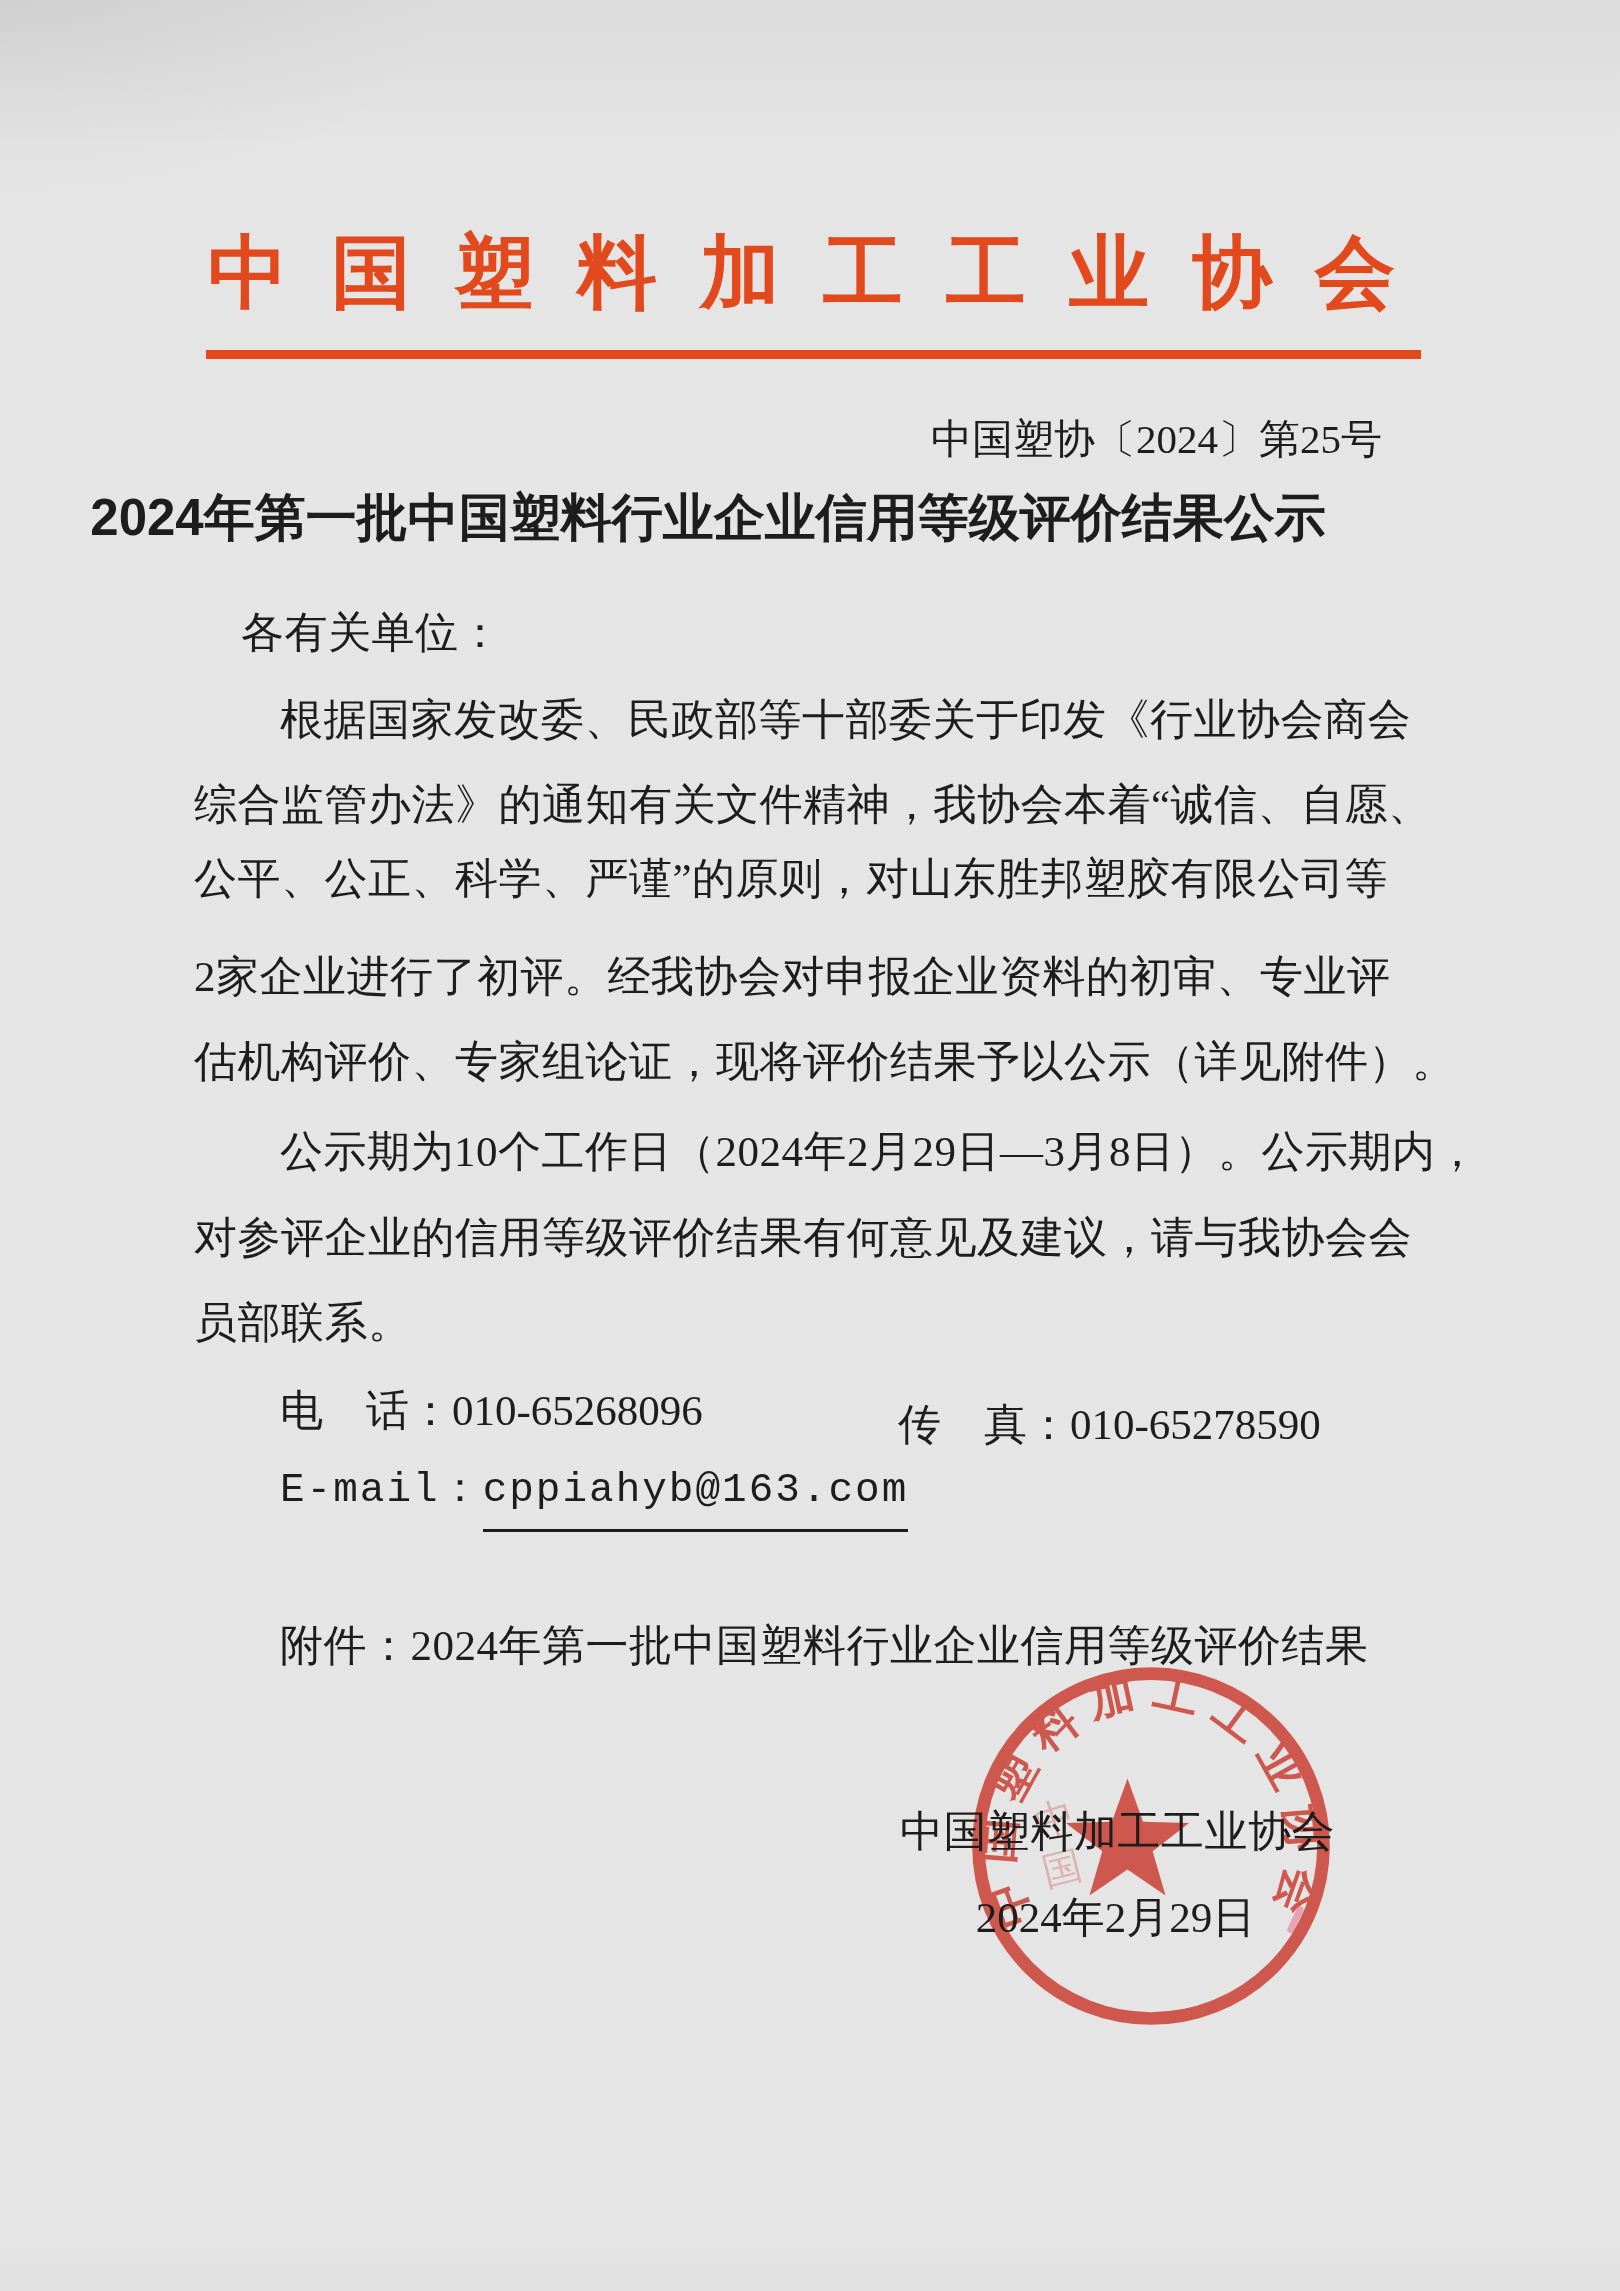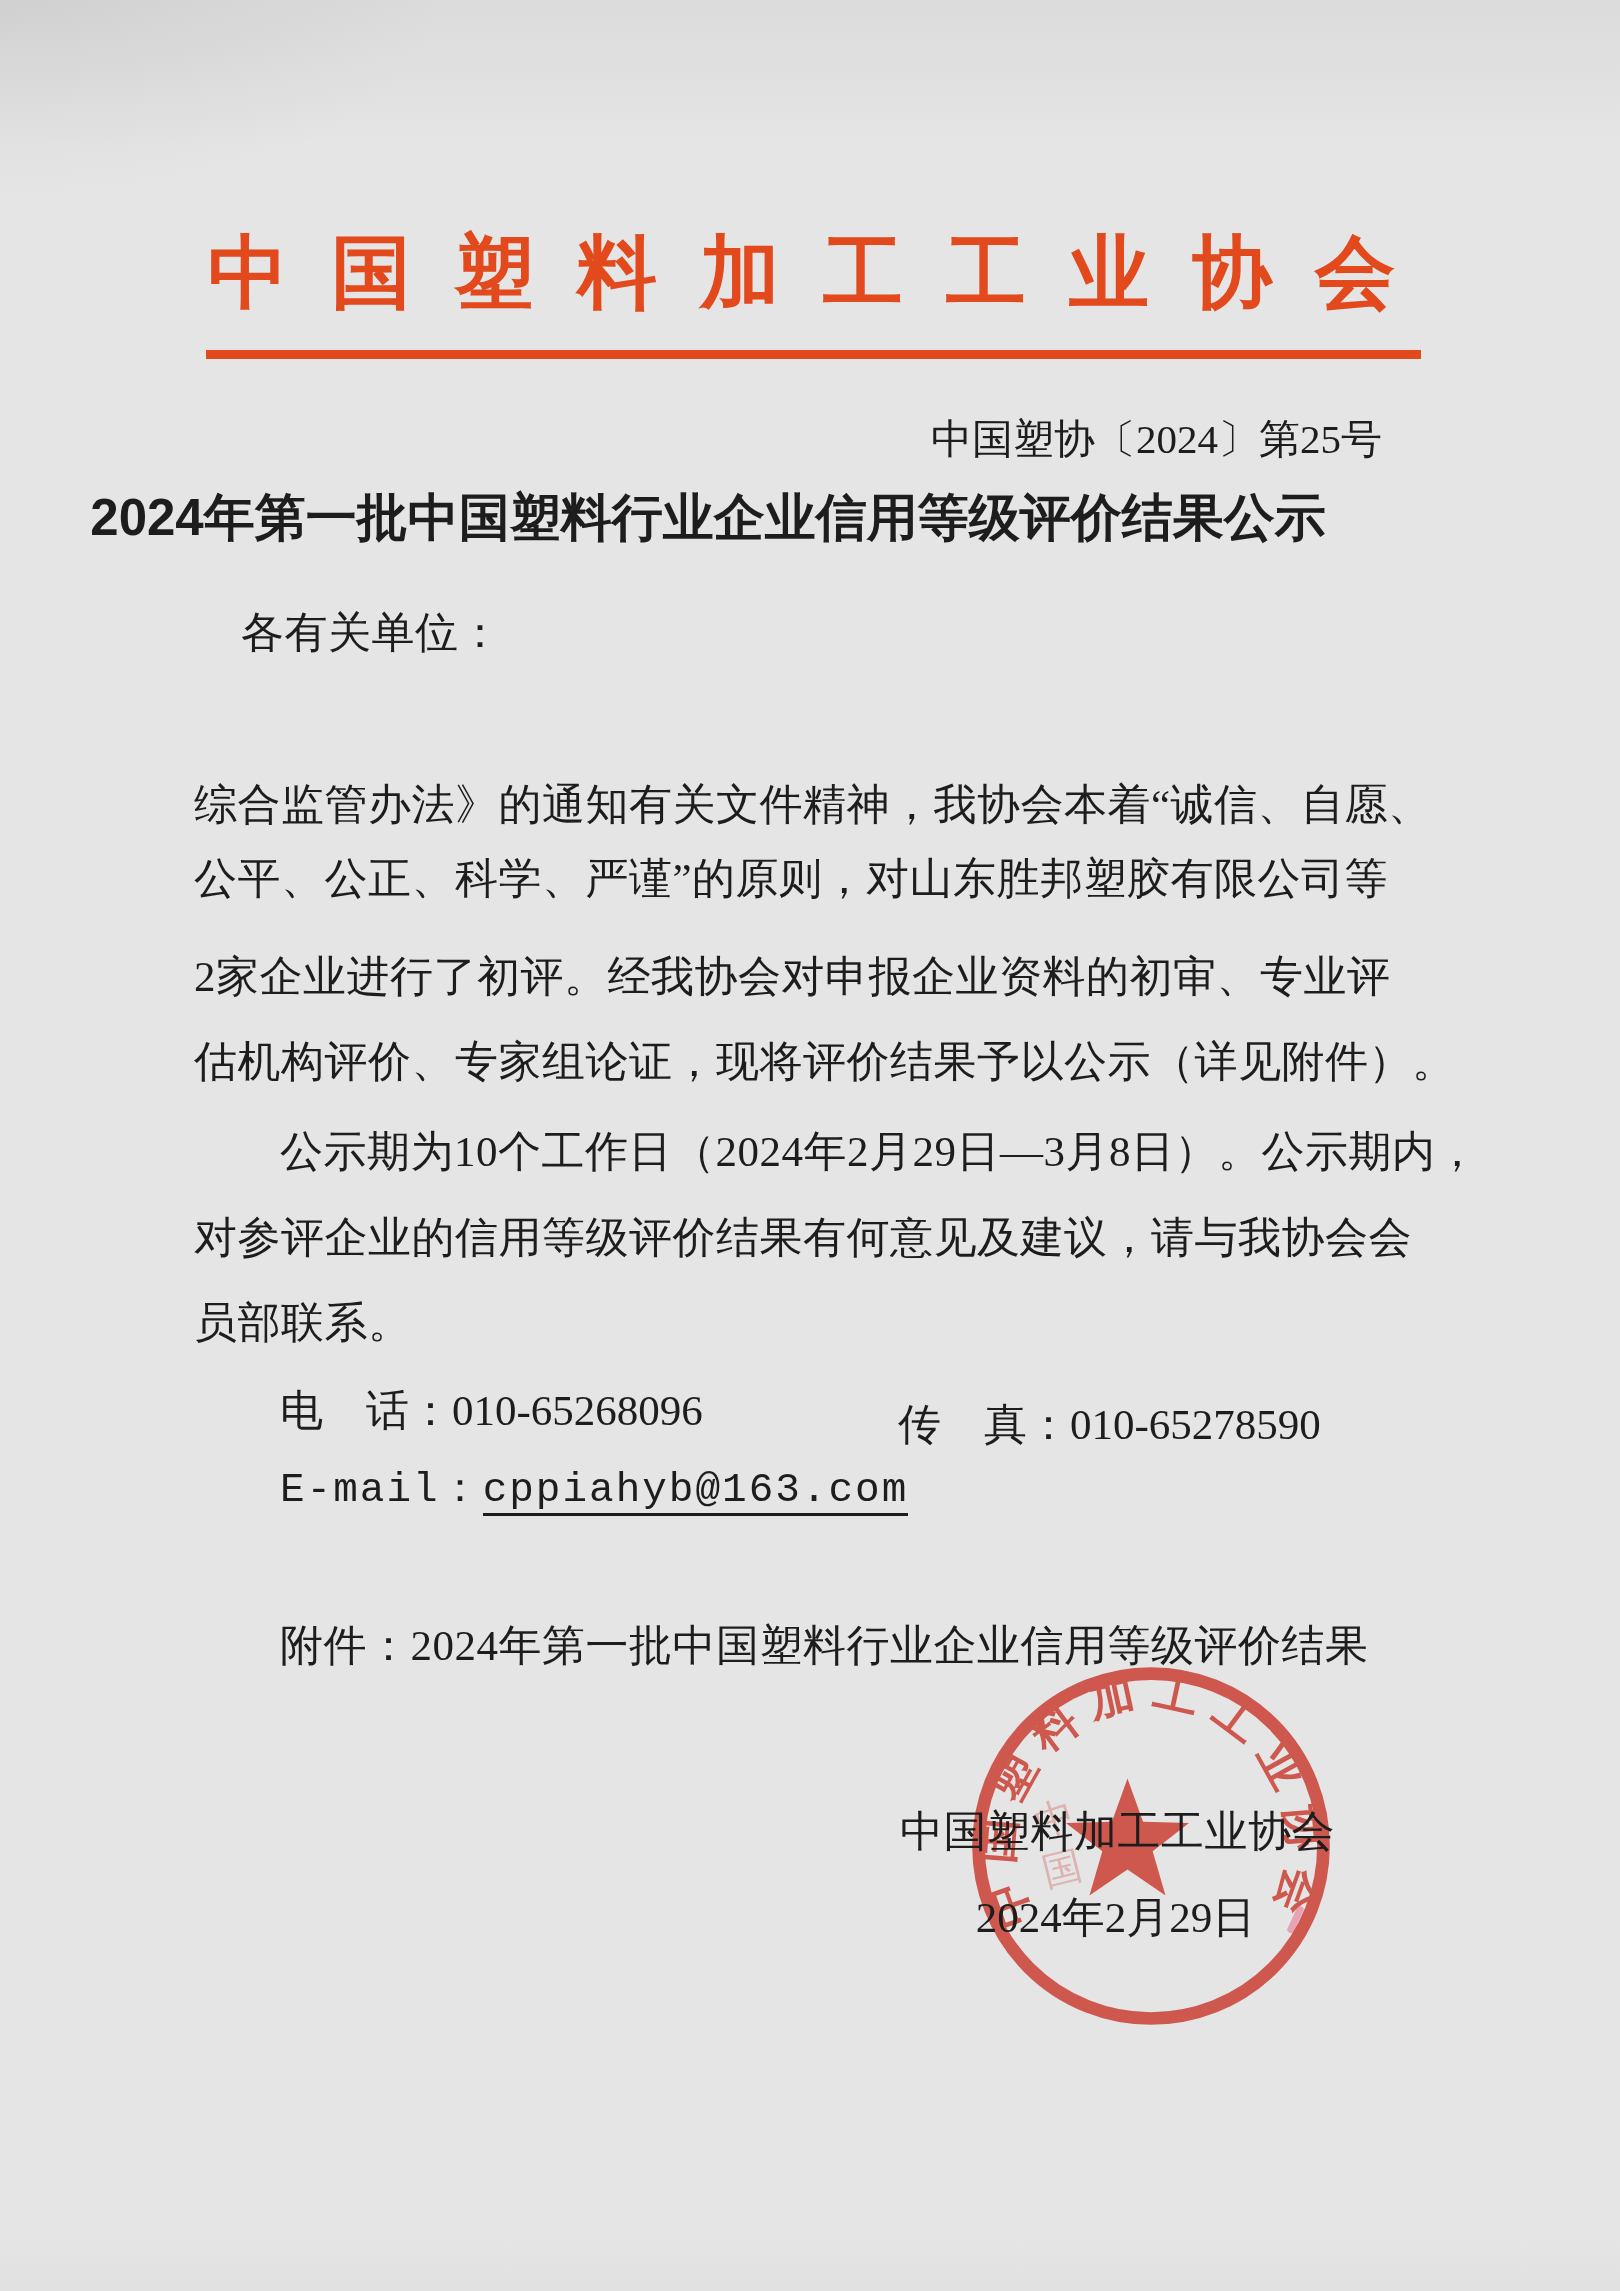--- a/index.html
+++ b/index.html
@@ -48,21 +48,21 @@
   #l0{top:691px;} #l1{top:776px;} #l2{top:850px;} #l3{top:948px;}
   #l4{top:1033px;} #l5{top:1123px;} #l6{top:1209px;} #l7{top:1294px;}
   #phone{top:1382px;left:280px;font-size:43px;}
   #fax{top:1382px;left:898px;font-size:43px;margin-top:14px;}
   .email-line{
     top:1460px;left:280px;
     font-family:"Liberation Mono","DejaVu Sans Mono",monospace;
     font-size:41px;letter-spacing:2px;
   }
   .email-line .addr{
-    border-bottom:3.9px solid #1d1d1d;padding-bottom:0;
+    border-bottom:3.9px solid #1d1d1d;padding-bottom:16px;
   }
   #attachment{top:1617px;}
   .sig-org{top:1803px;left:900px;width:431px;text-align:center;font-size:43px;letter-spacing:0.5px;}
   .sig-date{top:1889px;left:900px;width:431px;text-align:center;font-size:43px;font-family:Liberation Serif, serif;}
 
   .seal{
     top:1653px;left:956px;width:390px;height:390px;
     mix-blend-mode:multiply;opacity:0.93;
   }
   .ink-smudge{
@@ -79,20 +79,21 @@
   <div class="abs org-header">中国塑料加工工业协会</div>
 
   <div class="abs rule"></div>
 
   <div class="abs doc-number">中国塑协〔2024〕第25号</div>
 
   <div class="abs doc-title">2024年第一批中国塑料行业企业信用等级评价结果公示</div>
 
   <div class="abs body-line" id="salutation">各有关单位：</div>
 
+  <div class="abs body-line indent" id="l0">根据国家发改委、民政部等十部委关于印发《行业协会商会</div>
   <div class="abs body-line" id="l1">综合监管办法》的通知有关文件精神，我协会本着“诚信、自愿、</div>
   <div class="abs body-line" id="l2">公平、公正、科学、严谨”的原则，对山东胜邦塑胶有限公司等</div>
   <div class="abs body-line" id="l3">2家企业进行了初评。经我协会对申报企业资料的初审、专业评</div>
   <div class="abs body-line" id="l4">估机构评价、专家组论证，现将评价结果予以公示（详见附件）。</div>
   <div class="abs body-line indent" id="l5">公示期为10个工作日（2024年2月29日—3月8日）。公示期内，</div>
   <div class="abs body-line" id="l6">对参评企业的信用等级评价结果有何意见及建议，请与我协会会</div>
   <div class="abs body-line" id="l7">员部联系。</div>
 
   <div class="abs" id="phone">电　话：010-65268096</div>
   <div class="abs" id="fax">传　真：010-65278590</div>

